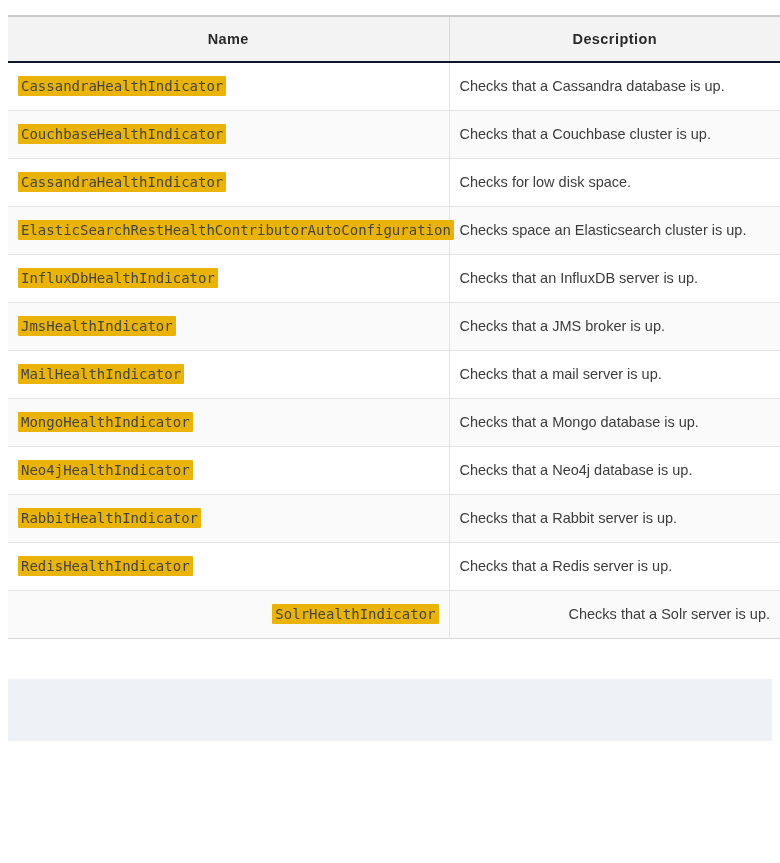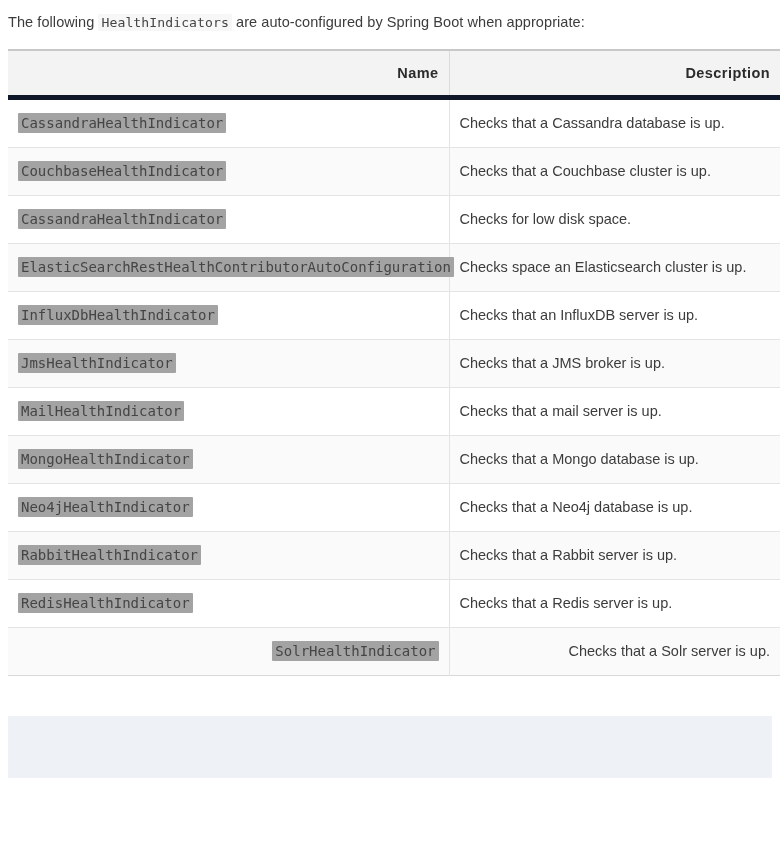--- a/index.html
+++ b/index.html
@@ -57,45 +57,45 @@
     border-collapse: collapse;
     table-layout: fixed;
     border-top: 2px solid #c8c8c8;
     border-bottom: 1px solid #d8d8d8;
   }
   table.ind col.c1 { width: 441px; }
   table.ind col.c2 { width: 331px; }
 
   table.ind thead th {
     background: #f3f3f3;
-    text-align: right;
+    text-align: center;
     font-size: 14.5px;
     font-weight: bold;
     color: #2b2b2b;
     padding: 14px 10px 14px 10px;
-    border-bottom: 5px solid #0f172a;
+    border-bottom: 2px solid #0f172a;
     vertical-align: middle;
     letter-spacing: 0.03em;
   }
   table.ind thead th.col-name { border-right: 1px solid #dcdcdc; }
 
   table.ind tbody td {
     padding: 13px 10px 13px 10px;
     font-size: 14.5px;
     line-height: 1.45;
     border-bottom: 1px solid #e4e4e4;
     vertical-align: middle;
     color: #3c3c3c;
   }
   table.ind tbody td.col-name { border-right: 1px solid #e4e4e4; }
   table.ind tbody tr:nth-child(even) td { background: #fafafa; }
   table.ind tbody tr:last-child td { border-bottom: none; text-align: right; }
 
   table.ind tbody td.col-name code {
-    background: #a3a3a3;
+    background: #eab308;
     font-size: 14px;
     padding: 2px 3px;
   }
   table.ind tbody td.col-desc code {
     background: #f0f0f1;
     font-size: 13.2px;
     padding: 1px 4px;
   }
 
   
@@ -113,23 +113,20 @@
     padding: 14px 0 14px 0;
     box-sizing: border-box;
     min-height: 62px;
   }
 </style>
 </head>
 <body>
 
 <div class="page">
 
-  <p class="intro">
-    <span>The following </span><code>HealthIndicators</code><span> are auto-configured by Spring Boot when appropriate:</span>
-  </p>
 
   <div class="tbl-wrap">
     <table class="ind">
       <colgroup>
         <col class="c1">
         <col class="c2">
       </colgroup>
       <thead>
         <tr>
           <th class="col-name">Name</th>

